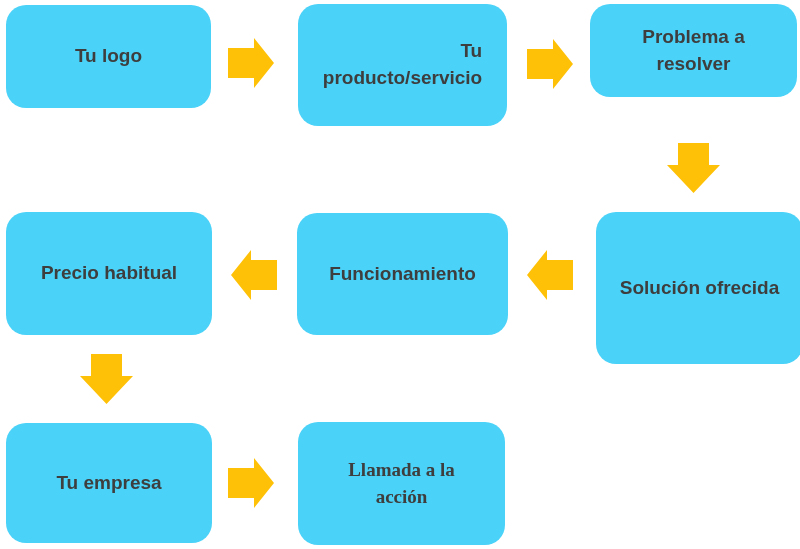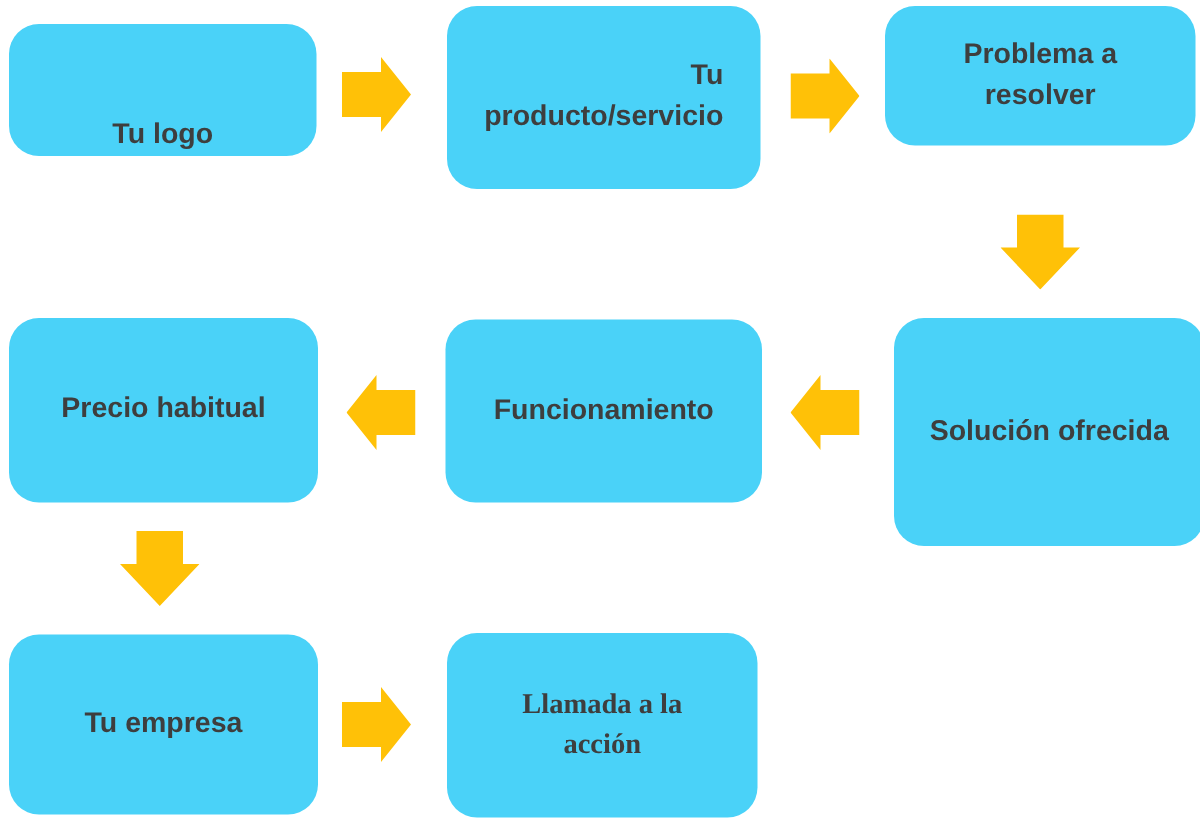--- a/index.html
+++ b/index.html
@@ -36,21 +36,21 @@
   .arrow {
     position: absolute;
     display: block;
   }
 </style>
 </head>
 <body>
 
 <div class="canvas">
 
-  <div class="box" style="left:6px; top:16px; width:205px; height:88px;align-items:flex-end;">
+  <div class="box" style="left:6px; top:5px; width:205px; height:103px;">
     <span class="box-label">Tu logo</span>
   </div>
 
   <svg class="arrow" style="left:228px; top:38px;" width="46" height="50" viewBox="0 0 46 50">
     <polygon points="0,10 26,10 26,0 46,25 26,50 26,40 0,40" fill="#FFC107"></polygon>
   </svg>
 
   <div class="box" style="left:298px; top:4px; width:209px; height:122px;text-align:right;">
     <span class="box-label">Tu
 producto/servicio</span>

